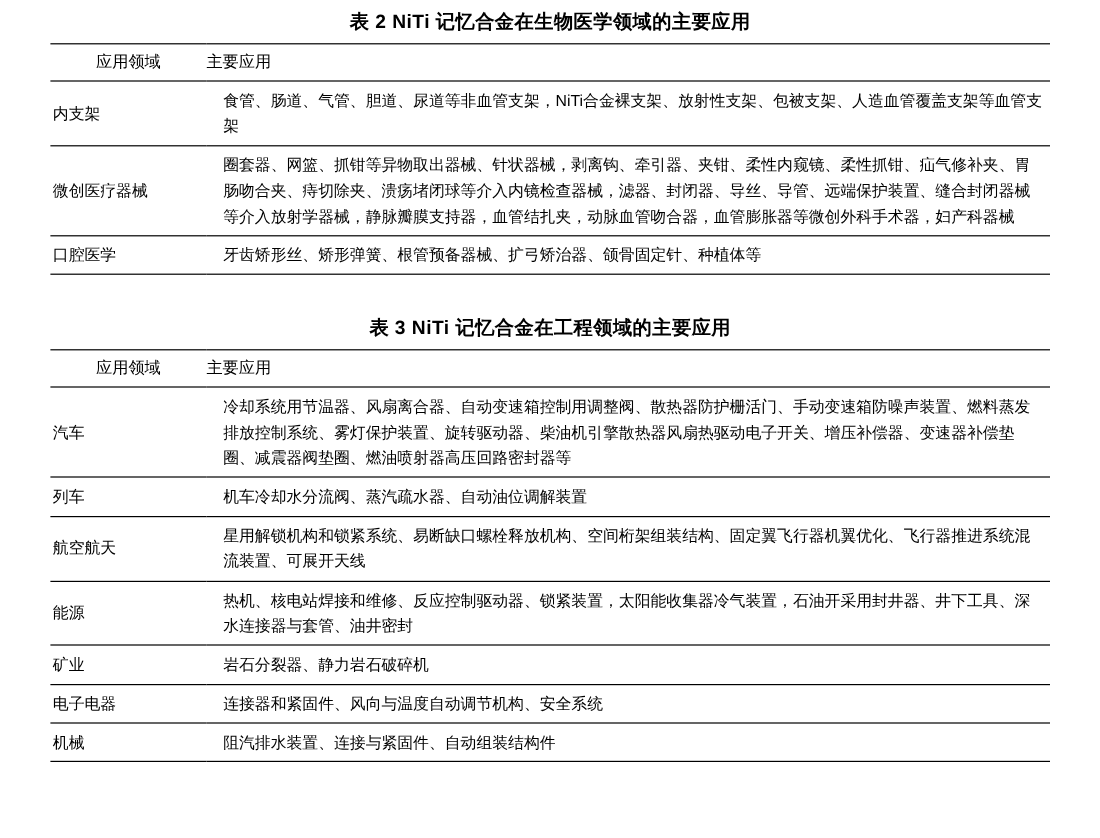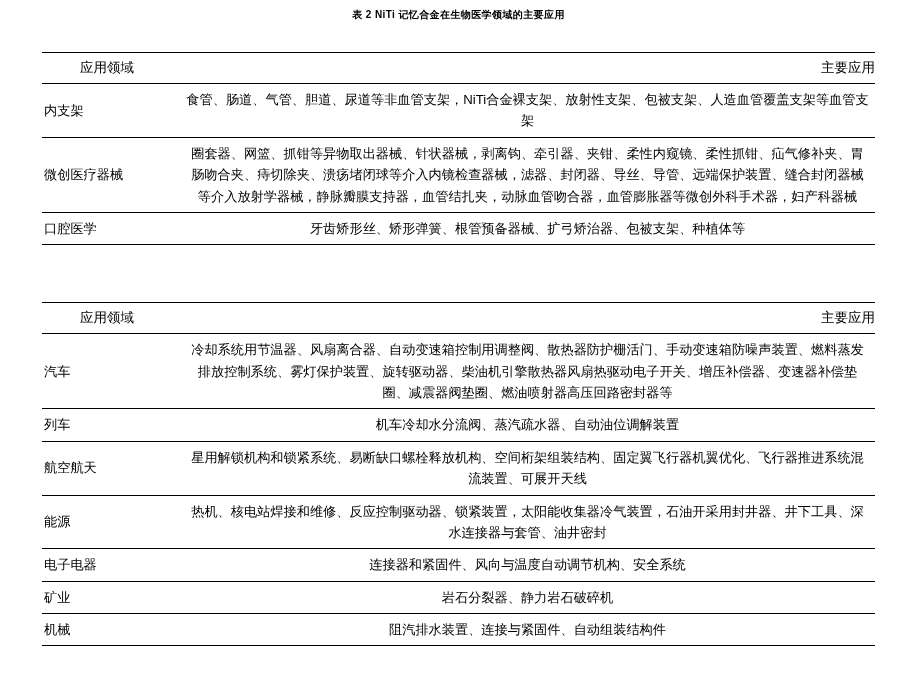--- a/index.html
+++ b/index.html
@@ -20,69 +20,68 @@
     position: relative;
     box-sizing: border-box;
     padding: 8px 42px 0 42px;
   }
   .table-block {
     width: 833px;
     margin: 0 auto;
   }
   .table-caption {
     text-align: center;
-    font-size: 10px;
+    font-size: 16px;
     font-family: "Liberation Sans", sans-serif;
     font-weight: bold;
     letter-spacing: 0.4px;
     padding-bottom: 7px;
   }
   table {
     border-collapse: collapse;
     width: 100%;
     table-layout: fixed;
-    margin-top: 23px;
   }
   table.tbl {
     border-top: 1.6px solid #000;
     border-bottom: 1.6px solid #000;
   }
   thead th {
     font-weight: normal;
     font-family: "Liberation Sans", sans-serif;
     font-size: 13.5px;
     padding: 6px 0 6px 0;
     border-bottom: 1.1px solid #000;
   }
   thead th.col-area {
     width: 130px;
     text-align: center;
   }
   thead th.col-app {
-    text-align: right;
+    text-align: left;
   }
   tbody td {
     font-family: "Liberation Sans", sans-serif;
     font-size: 13.2px;
     line-height: 1.62;
     vertical-align: middle;
     border-bottom: 0.9px solid #000;
     padding: 5px 0;
   }
   tbody tr:last-child td {
     border-bottom: none;
   }
   td.area {
     width: 130px;
     text-align: left;
     padding-left: 2px;
     padding-right: 4px;
   }
   td.app {
-    text-align: center;
+    text-align: left;
     padding-left: 14px;
     padding-right: 6px;
   }
   .spacer {
     height: 34px;
   }
 </style>
 </head>
 <body>
 
@@ -101,29 +100,30 @@
         <tr>
           <td class="area">内支架</td>
           <td class="app">食管、肠道、气管、胆道、尿道等非血管支架，NiTi合金裸支架、放射性支架、包被支架、人造血管覆盖支架等血管支架</td>
         </tr>
         <tr>
           <td class="area">微创医疗器械</td>
           <td class="app">圈套器、网篮、抓钳等异物取出器械、针状器械，剥离钩、牵引器、夹钳、柔性内窥镜、柔性抓钳、疝气修补夹、胃肠吻合夹、痔切除夹、溃疡堵闭球等介入内镜检查器械，滤器、封闭器、导丝、导管、远端保护装置、缝合封闭器械等介入放射学器械，静脉瓣膜支持器，血管结扎夹，动脉血管吻合器，血管膨胀器等微创外科手术器，妇产科器械</td>
         </tr>
         <tr>
           <td class="area">口腔医学</td>
-          <td class="app">牙齿矫形丝、矫形弹簧、根管预备器械、扩弓矫治器、包被支架、种植体等</td>
+          <td class="app">牙齿矫形丝、矫形弹簧、根管预备器械、扩弓矫治器、颌骨固定针、种植体等</td>
         </tr>
       </tbody>
     </table>
   </div>
 
   <div class="spacer"></div>
 
   <div class="table-block">
+    <div class="table-caption">表 3  NiTi 记忆合金在工程领域的主要应用</div>
     <table class="tbl">
       <thead>
         <tr>
           <th class="col-area">应用领域</th>
           <th class="col-app">主要应用</th>
         </tr>
       </thead>
       <tbody>
         <tr>
           <td class="area">汽车</td>
@@ -135,26 +135,26 @@
         </tr>
         <tr>
           <td class="area">航空航天</td>
           <td class="app">星用解锁机构和锁紧系统、易断缺口螺栓释放机构、空间桁架组装结构、固定翼飞行器机翼优化、飞行器推进系统混流装置、可展开天线</td>
         </tr>
         <tr>
           <td class="area">能源</td>
           <td class="app">热机、核电站焊接和维修、反应控制驱动器、锁紧装置，太阳能收集器冷气装置，石油开采用封井器、井下工具、深水连接器与套管、油井密封</td>
         </tr>
         <tr>
+          <td class="area">矿业</td>
+          <td class="app">岩石分裂器、静力岩石破碎机</td>
+        </tr>
+        <tr>
           <td class="area">电子电器</td>
           <td class="app">连接器和紧固件、风向与温度自动调节机构、安全系统</td>
-        </tr>
-        <tr>
-          <td class="area">矿业</td>
-          <td class="app">岩石分裂器、静力岩石破碎机</td>
         </tr>
         <tr>
           <td class="area">机械</td>
           <td class="app">阻汽排水装置、连接与紧固件、自动组装结构件</td>
         </tr>
       </tbody>
     </table>
   </div>
 
 </div>

